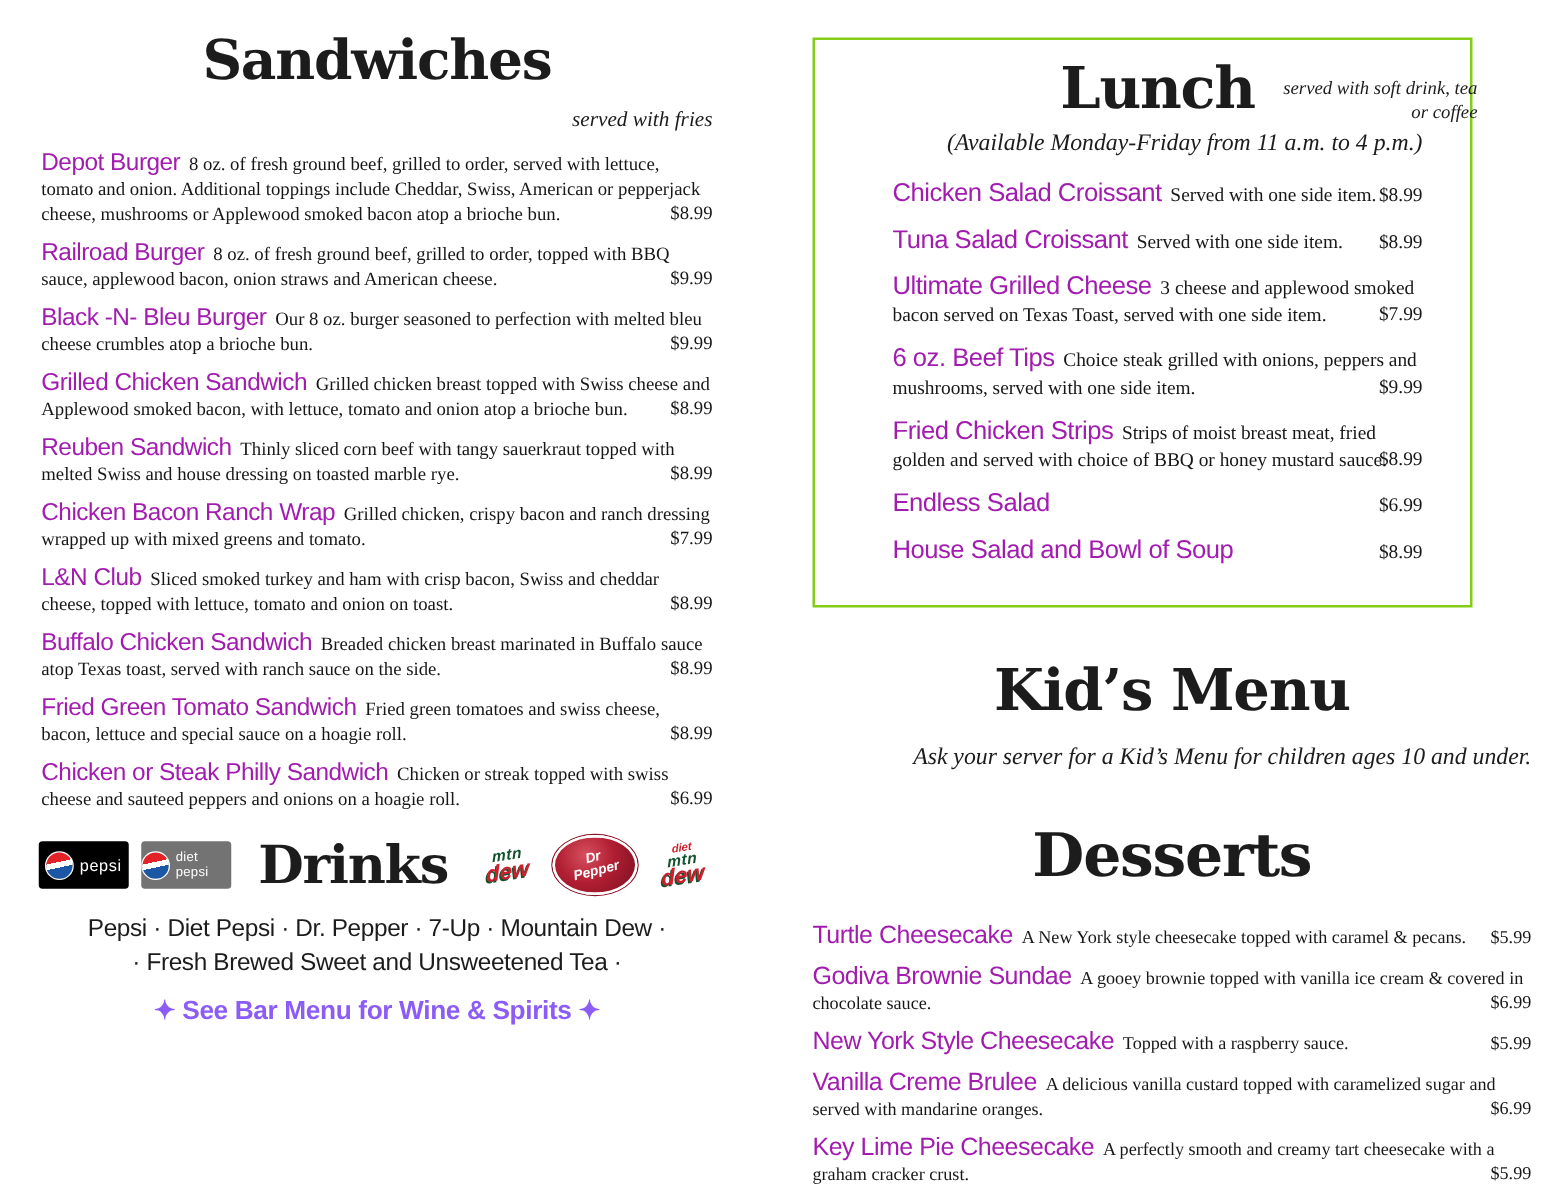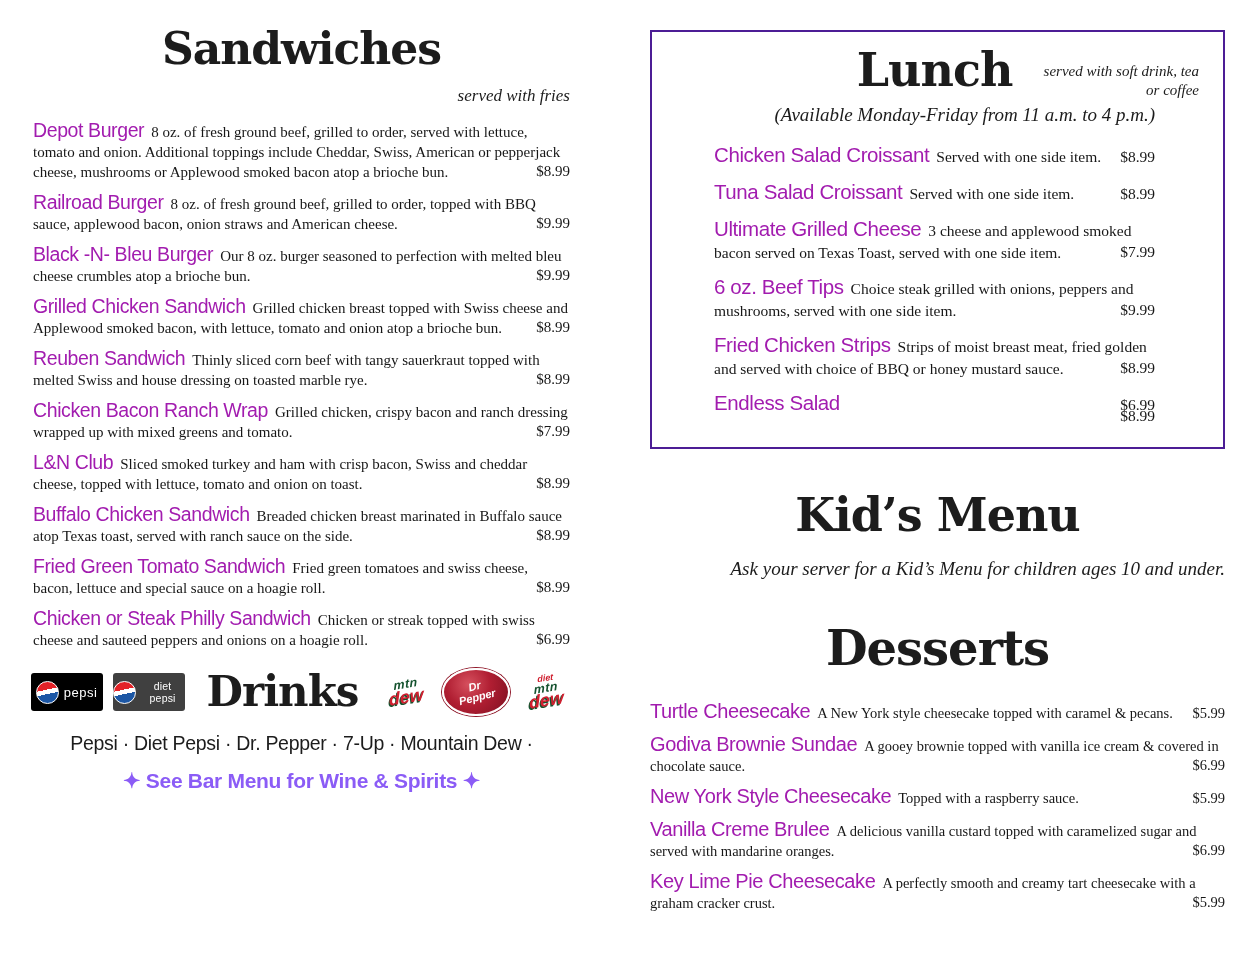--- a/index.html
+++ b/index.html
@@ -74,21 +74,21 @@
     gap: 10px;
   }
   .drinks-title { font-size: 42px; margin: 0 12px; }
 
   .pepsi-box {
     width: 72px; height: 38px; border-radius: 3px;
     display: flex; align-items: center; justify-content: center; gap: 5px;
     flex: 0 0 auto;
   }
   .pepsi-blue  { background: #000000; }
-  .pepsi-gray  { background: #404040; text-align: center; }
+  .pepsi-gray  { background: #737373; }
   .globe {
     width: 21px; height: 21px; border-radius: 50%;
     background: linear-gradient(168deg, #e32227 0 38%, #ffffff 38% 56%, #1c57a5 56% 100%);
     border: 1px solid #fff;
     flex: 0 0 auto;
   }
   .pepsi-word {
     font-family: "Liberation Sans", sans-serif;
     color: #fff; font-size: 13px; font-weight: 400; letter-spacing: 0.5px;
   }
@@ -138,24 +138,24 @@
     text-align: center;
     font-family: "Liberation Sans", sans-serif;
     font-weight: 700;
     font-size: 21px;
     letter-spacing: -0.3px;
     color: #8b5cf6;
   }
 
   
   .lunch-box {
-    border: 2px solid #4c1d95;
-    padding: 14px 68px 20px 62px;
+    border: 2px solid #84cc16;
+    padding: 14px 38px 20px 62px;
     box-sizing: border-box;
-    width: 575px;
+    width: 528px;
   }
   .lunch-header { position: relative; }
   .lunch-side-note {
     position: absolute; right: -44px; top: 16px;
     width: 170px;
     font-size: 15px;
     line-height: 1.25;
   }
   .lunch-avail { font-size: 19px; margin: 10px 0 16px 0; }
   .lunch-items .item { margin-bottom: 11px; }
@@ -217,20 +217,21 @@
         </div>
         <div class="md">
           <span class="diet-tag">diet</span>
           <span class="mtn">mtn</span>
           <span class="dew">dew</span>
         </div>
       </div>
 
       <div class="drinks-lines">
         <div>Pepsi  ·  Diet Pepsi  ·  Dr. Pepper  ·  7-Up  ·  Mountain Dew  ·</div>
+        <div>·  Fresh Brewed Sweet and Unsweetened Tea  ·</div>
       </div>
 
       <div class="bar-note">✦ See Bar Menu for Wine &amp; Spirits ✦</div>
     </div>
   </div>
 
   <div class="col-right">
 
     <div class="lunch-box">
       <div class="lunch-header">
@@ -242,21 +243,21 @@
       </div>
       <div class="italic-note lunch-avail">(Available Monday-Friday from 11 a.m. to 4 p.m.)</div>
 
       <div class="lunch-items">
         <p class="item"><span class="iname">Chicken Salad Croissant</span><span class="idesc">Served with one side item.</span><span class="iprice">$8.99</span></p>
         <p class="item"><span class="iname">Tuna Salad Croissant</span><span class="idesc">Served with one side item.</span><span class="iprice">$8.99</span></p>
         <p class="item"><span class="iname">Ultimate Grilled Cheese</span><span class="idesc">3 cheese and applewood smoked bacon served on Texas Toast, served with one side item.</span><span class="iprice">$7.99</span></p>
         <p class="item"><span class="iname">6 oz. Beef Tips</span><span class="idesc">Choice steak grilled with onions, peppers and mushrooms, served with one side item.</span><span class="iprice">$9.99</span></p>
         <p class="item"><span class="iname">Fried Chicken Strips</span><span class="idesc">Strips of moist breast meat, fried golden and served with choice of BBQ or honey mustard sauce.</span><span class="iprice">$8.99</span></p>
         <p class="item"><span class="iname">Endless Salad</span><span class="idesc"></span><span class="iprice">$6.99</span></p>
-        <p class="item"><span class="idesc"></span><span class="iprice">$8.99</span></p>
+        <p class="item"><span class="iname">House Salad and Bowl of Soup</span><span class="idesc"></span><span class="iprice">$8.99</span></p>
       </div>
     </div>
 
     <div>
       <h1 class="big-title t46 kids-title">Kid’s Menu</h1>
       <div class="italic-note kids-note">Ask your server for a Kid’s Menu for children ages 10 and under.</div>
     </div>
 
     <div>
       <h1 class="big-title t48 desserts-title">Desserts</h1>

